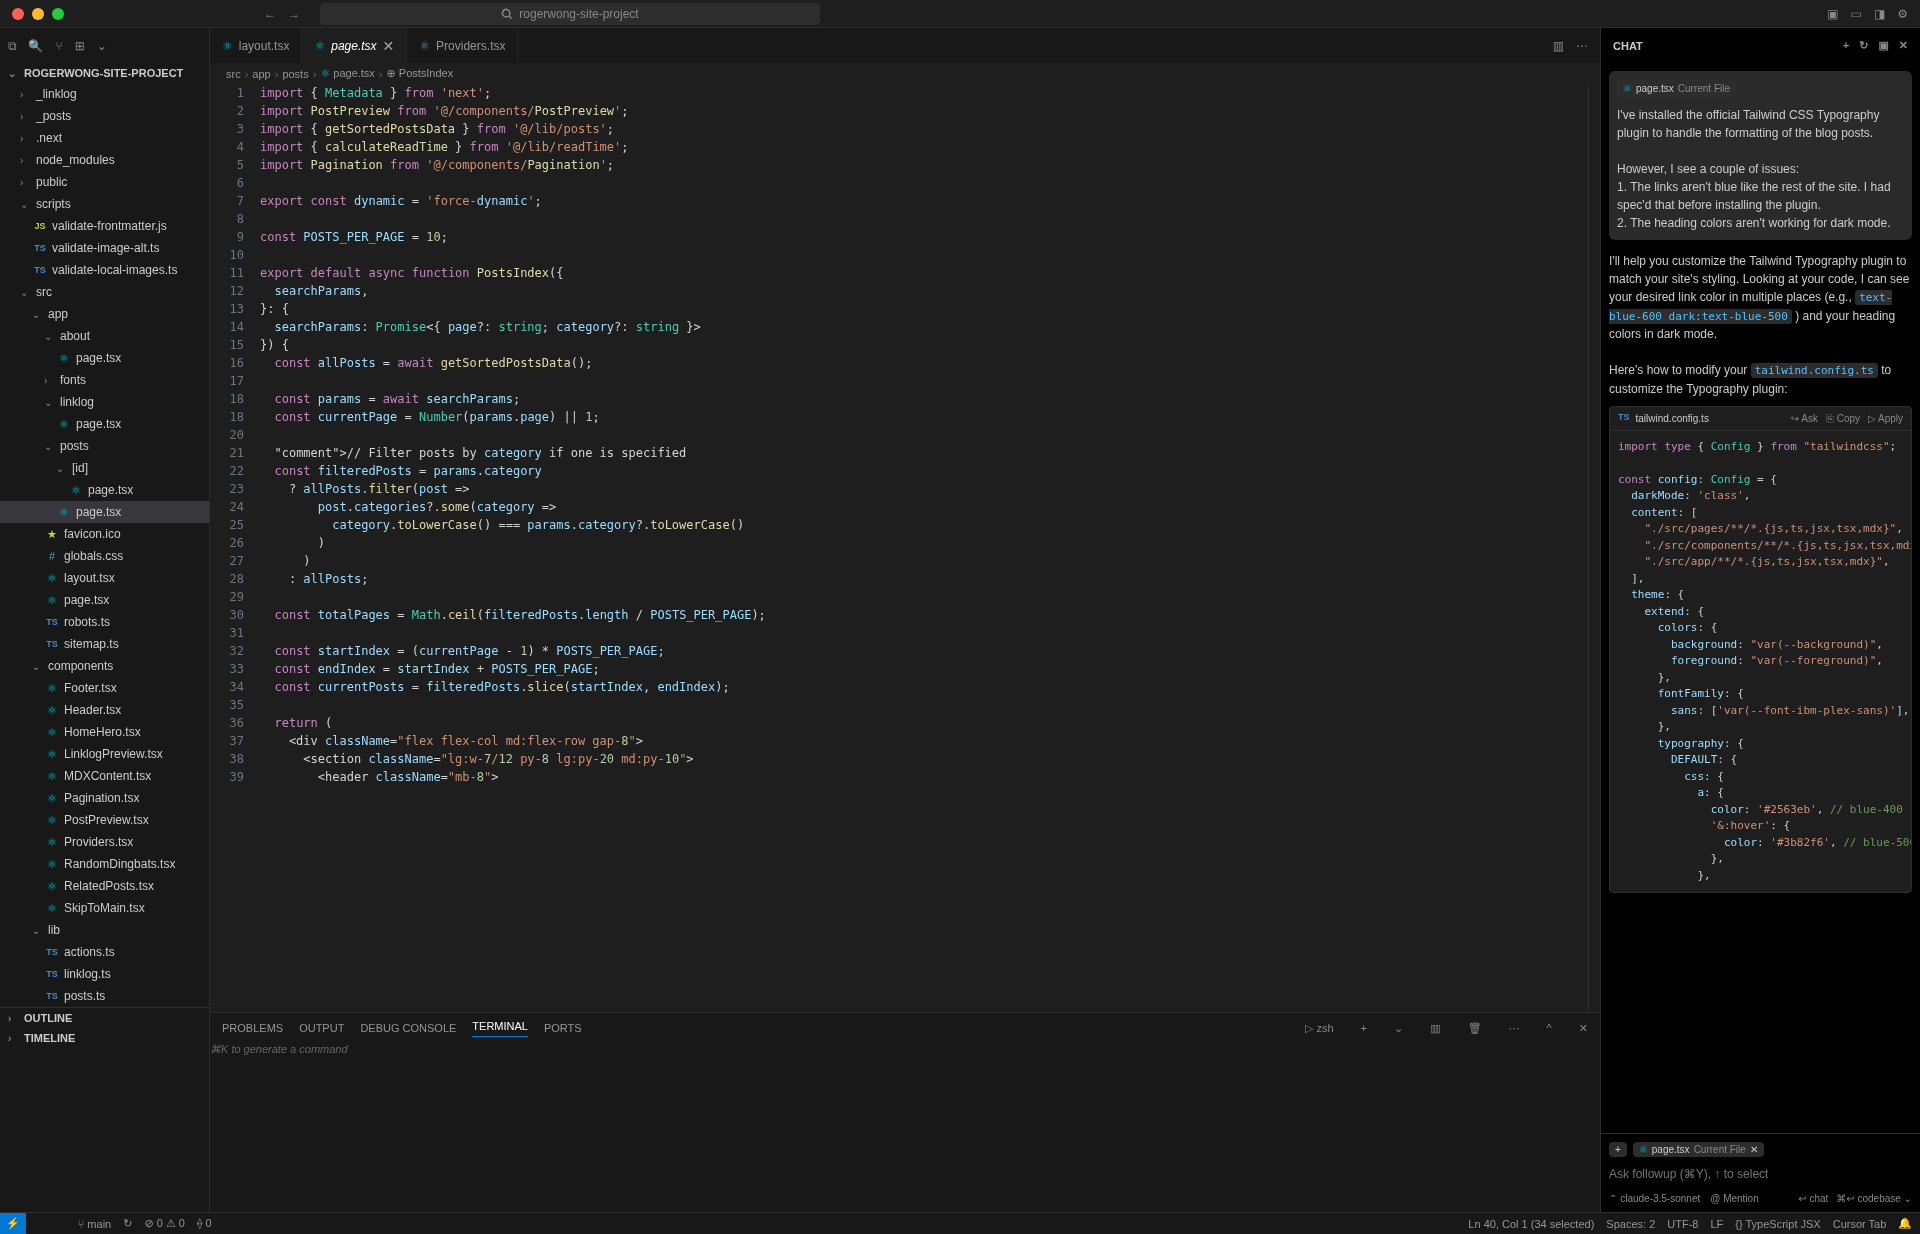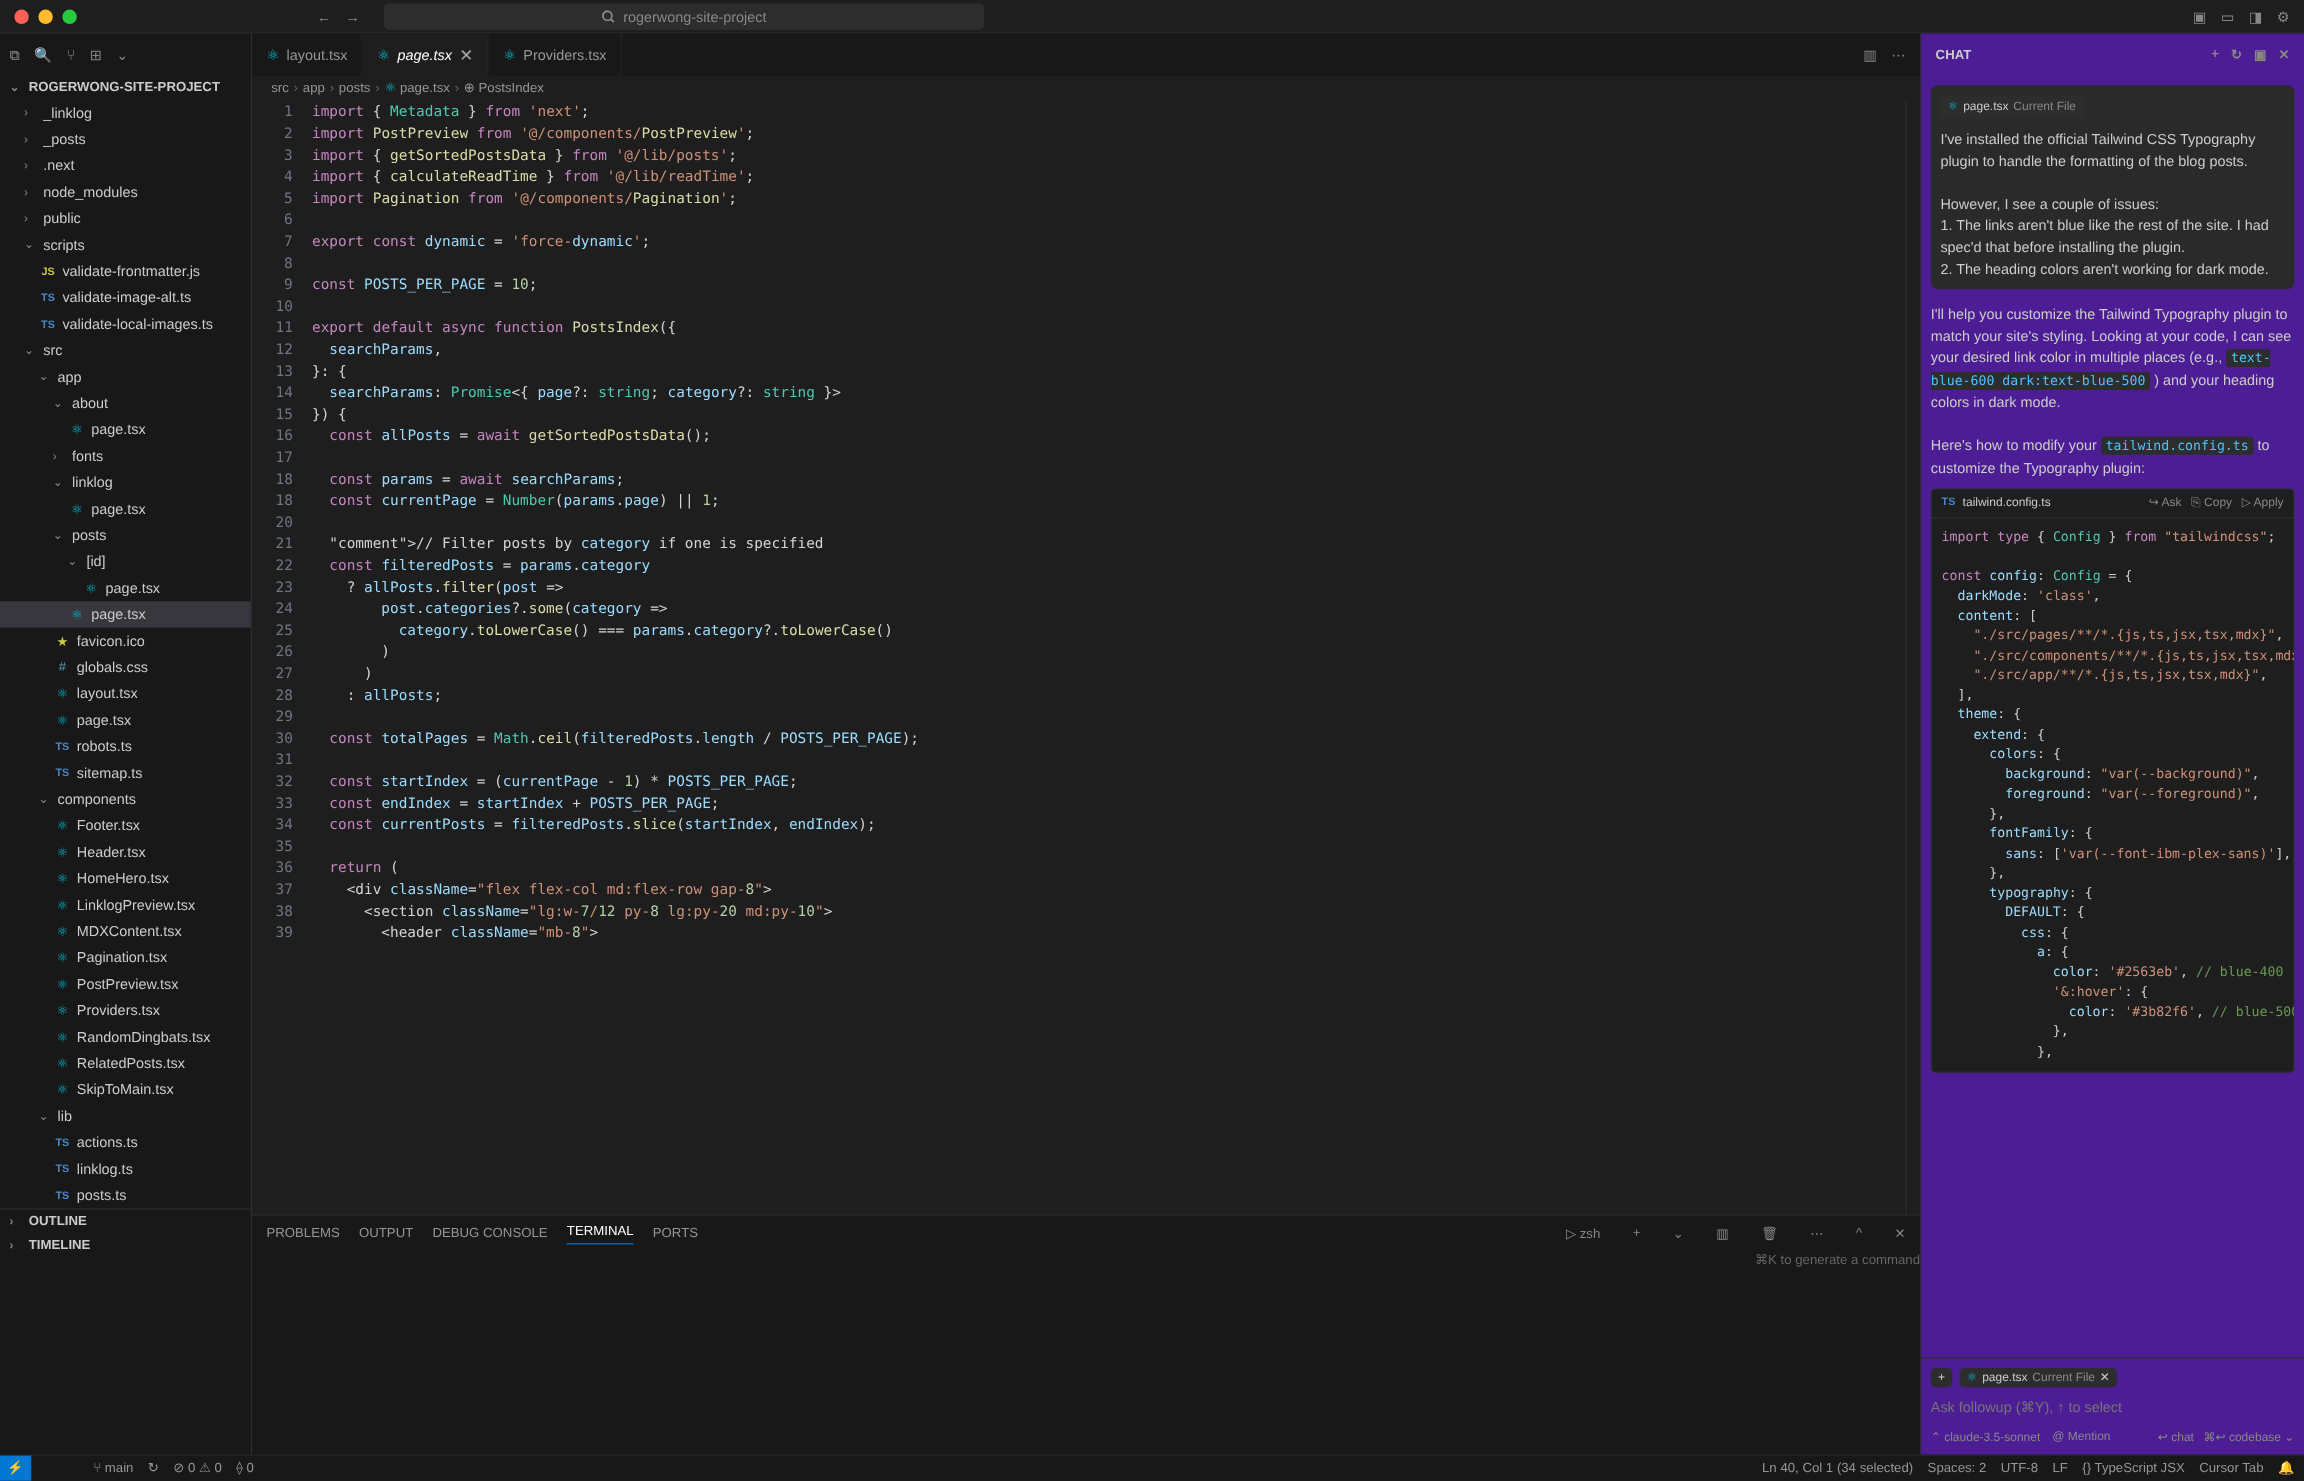--- a/index.html
+++ b/index.html
@@ -182,30 +182,31 @@
 .terminal-tab.active { color: #fff; border-bottom: 1px solid #0078d4; padding-bottom: 4px; }
 .terminal-tabs-right { margin-left: auto; display: flex; gap: 27px; align-items: center; color: #888; }
 .terminal-body {
   flex: 1;
   padding: 4px 12px;
   font-family: "SF Mono", Menlo, monospace;
   font-size: 11px;
   color: #ccc;
 }
 .terminal-hint {
-  text-align: right;
+  text-align: left;
   color: #666;
   font-size: 11px;
   padding-bottom: 4px;
+  font-style: italic;
 }
 
 
 .chat-panel {
   width: 320px;
-  background: #4c1d95;
+  background: #000000;
   border-left: 1px solid #2d2d2d;
   display: flex;
   flex-direction: column;
 }
 .chat-header {
   height: 35px;
   display: flex;
   align-items: center;
   padding: 0 12px;
   font-size: 11px;

